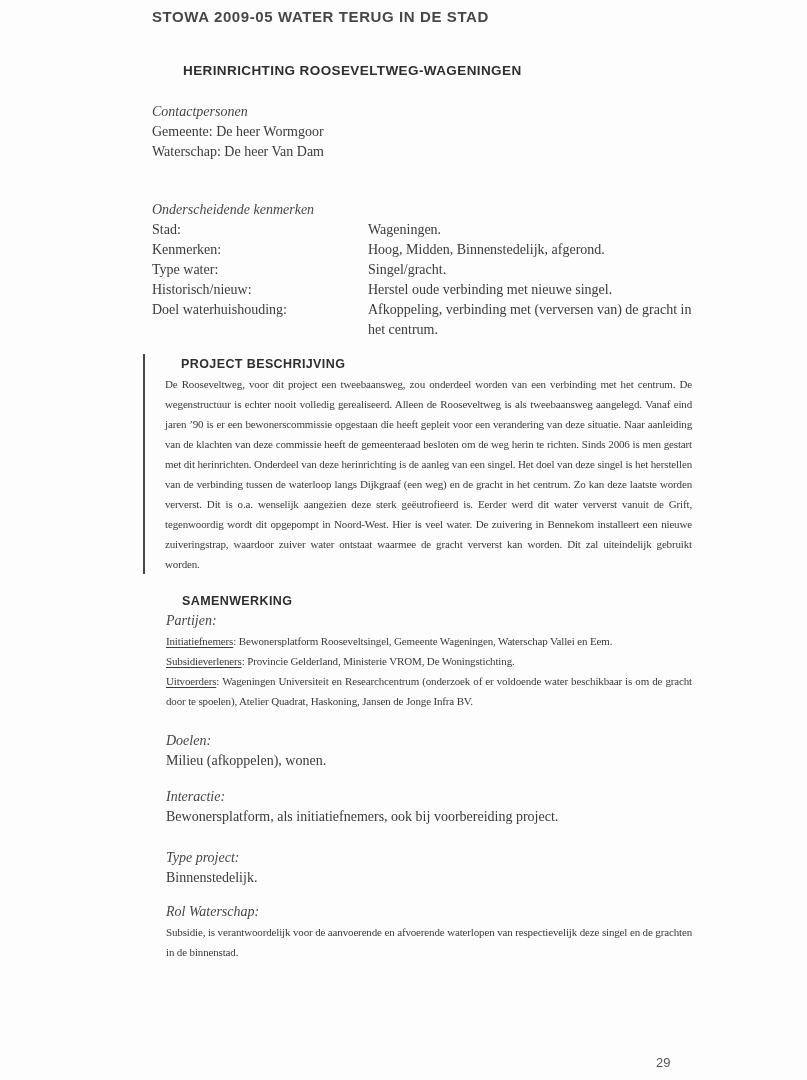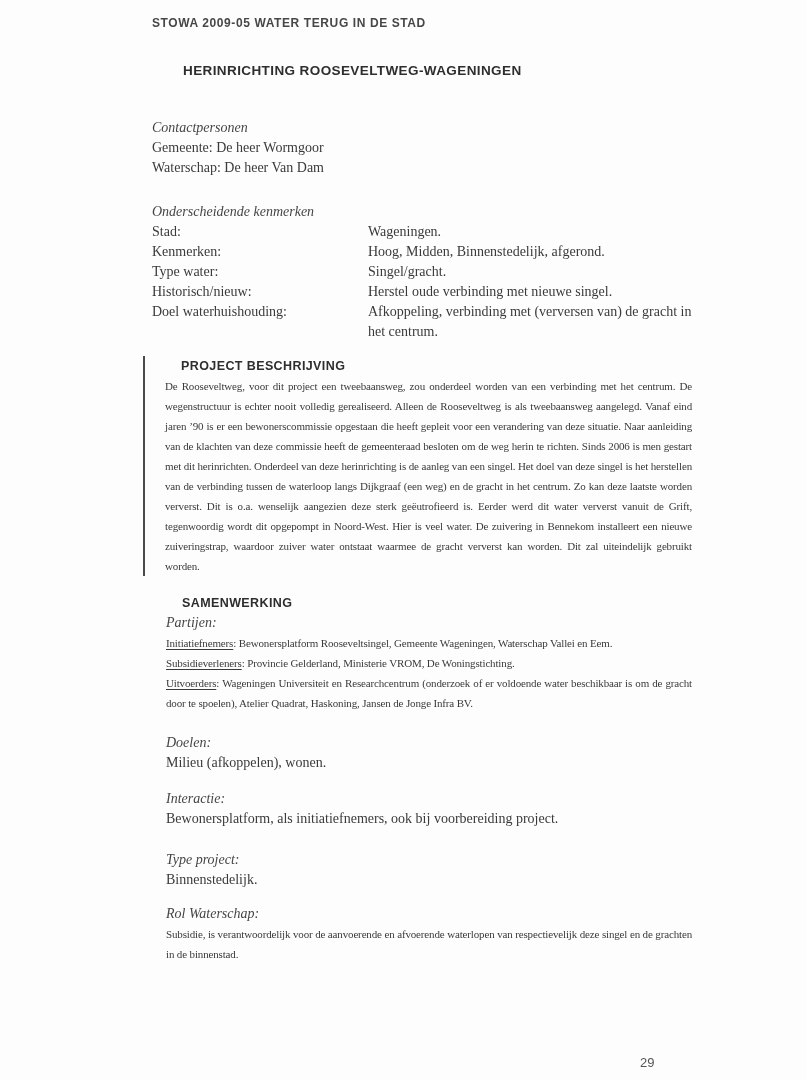--- a/index.html
+++ b/index.html
@@ -19,24 +19,24 @@
   .page{
     position:relative;
     width:807px;
     height:1080px;
     background:var(--page-bg);
     overflow:hidden;
   }
   .running-header{
     position:absolute;
     left:152px;
-    top:16px;
+    top:8px;
     font-family:"Liberation Sans","DejaVu Sans",sans-serif;
     font-weight:bold;
-    font-size:12px;
+    font-size:15px;
     letter-spacing:.6px;
     color:#474747;
   }
   .content{
     position:absolute;
     left:152px;
     top:62px;
     width:540px;
     font-size:14px;
     line-height:20px;
@@ -49,22 +49,22 @@
     letter-spacing:.4px;
     line-height:18px;
     color:var(--heading);
     padding-left:31px;
   }
   .ital{
     font-style:italic;
     color:#454545;
   }
   section{margin:0;}
-  .contact{margin-top:38px;}
-  .kenmerken{margin-top:24px;}
+  .contact{margin-top:22px;}
+  .kenmerken{margin-top:38px;}
   .krow{display:flex;gap:43px;}
   .kkey{width:173px;flex:0 0 173px;}
   .kval{max-width:345px;}
   .project{
     margin-top:14px;
     margin-left:-9px;
     border-left:2px solid var(--rule);
     padding-left:20px;
   }
   .sec-heading{
@@ -85,21 +85,21 @@
   }
   .samenwerking{margin-top:17px;margin-left:14px;}
   .party .role{text-decoration:underline;text-underline-offset:2px;}
   .block-doelen{margin-top:20px;}
   .block-interactie{margin-top:16px;}
   .block-type{margin-top:21px;}
   .block-rol{margin-top:14px;}
   .plain{margin:0;}
   .pageno{
     position:absolute;
-    left:640px;
+    left:656px;
     top:1055px;
     font-family:"Liberation Sans","DejaVu Sans",sans-serif;
     font-size:13px;
     color:var(--pageno);
   }
 </style>
 </head>
 <body>
 
 <div class="page">

